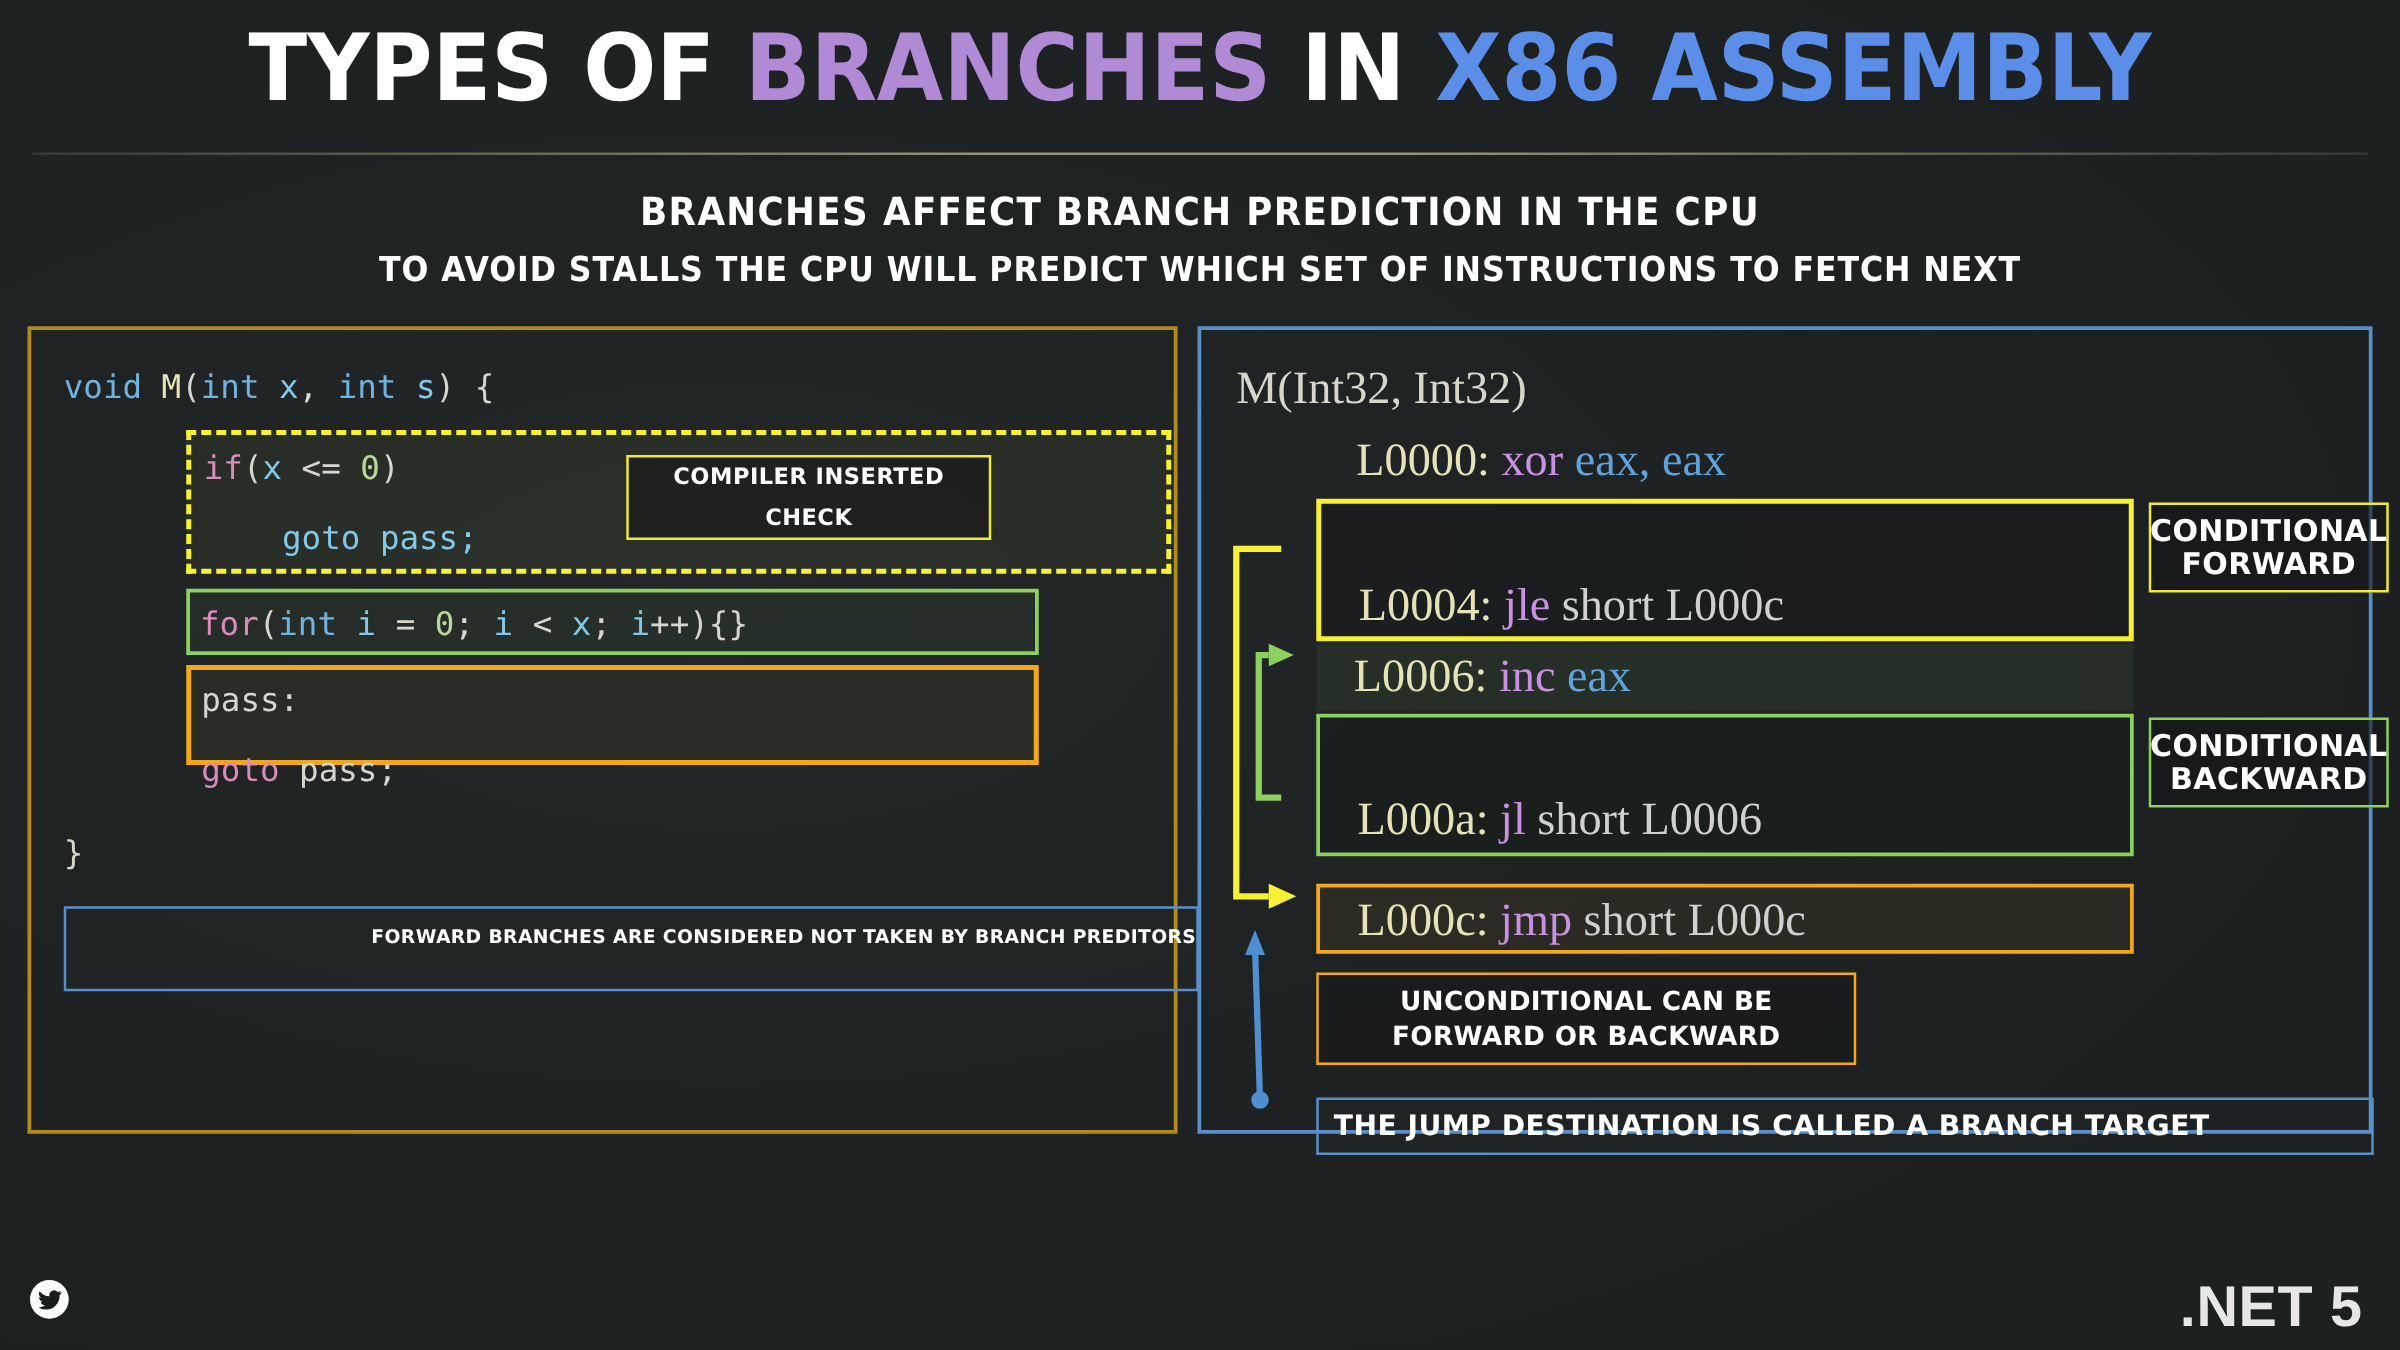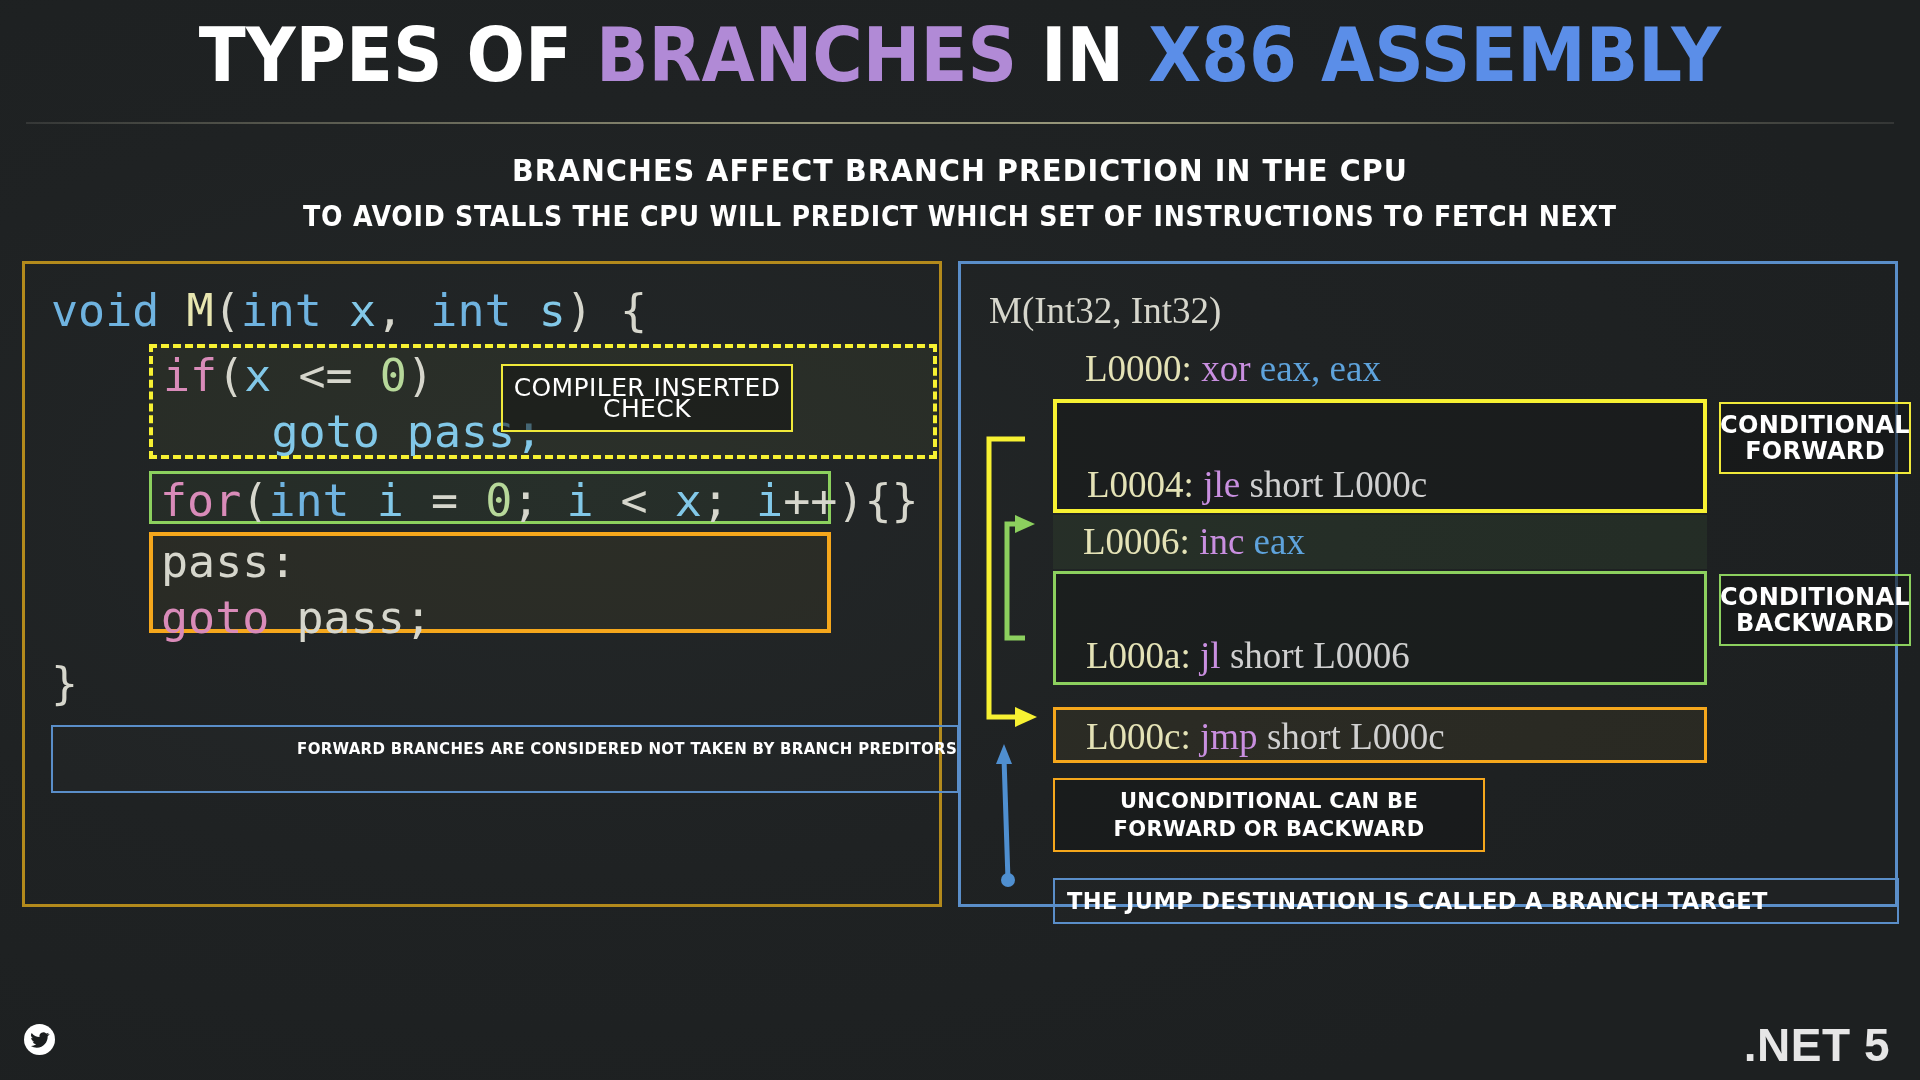--- a/index.html
+++ b/index.html
@@ -74,21 +74,21 @@
   #right-panel {
     left: 958px; top: 261px;
     width: 940px; height: 646px;
     border: 3px solid #5a8ec9;
     background: rgba(255,255,255,0.005);
   }
 
   
   .code {
     font-family: "DejaVu Sans Mono", monospace;
-    font-size: 45px;
+    font-size: 26px;
     line-height: 57px;
     white-space: pre;
   }
   .asm {
     font-family: Liberation Serif, serif;
     font-size: 37px;
     line-height: 58px;
     white-space: pre;
   }
 
@@ -123,37 +123,37 @@
     position: absolute; left: 348px; top: 16px;
     width: 292px; height: 68px;
     border: 2px solid #f0e93a;
     background: rgba(20,22,20,0.55);
     display: flex; align-items: center; justify-content: center;
     text-align: center;
   }
   #compiler-note span {
     color: #fff;
     font-family: "DejaVu Sans", sans-serif;
-    font-weight: normal;
-    font-size: 25px;
-    line-height: 21px;
+    font-weight: bold;
+    font-size: 18px;
+    line-height: 33px;
     letter-spacing: 0.4px;
   }
 
   #for-block {
     position: absolute; left: 98px; top: 189px;
     width: 682px; height: 53px;
     border: 3px solid #8cd05e;
     background: rgba(70,110,60,0.12);
   }
   #for-block .code { position:absolute; left:8px; top:-2px; }
 
   #pass-block {
     position: absolute; left: 98px; top: 250px;
-    width: 682px; height: 101px;
+    width: 682px; height: 80px;
     border: 4px solid #f5a71c;
     background: rgba(110,92,40,0.13);
   }
   #pass-block .code.l1 { position:absolute; left:8px; top:-3px; }
   #pass-block .code.l2 { position:absolute; left:8px; top:53px; }
 
   #line-close { position:absolute; left:0; top:373px; }
 
   
   .note-blue {

